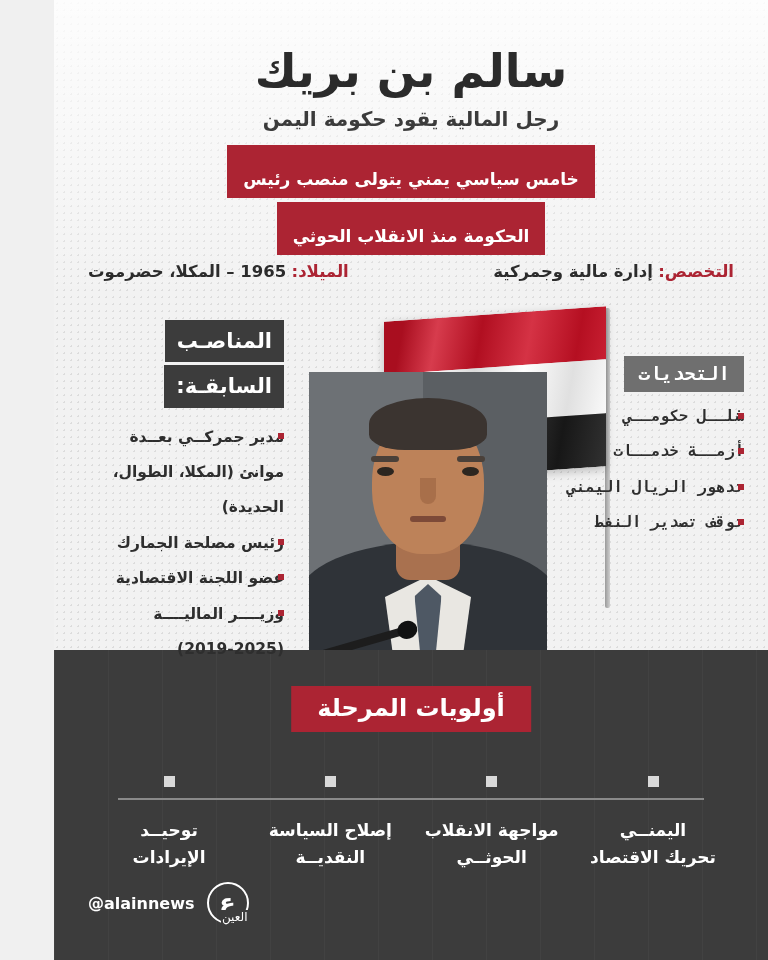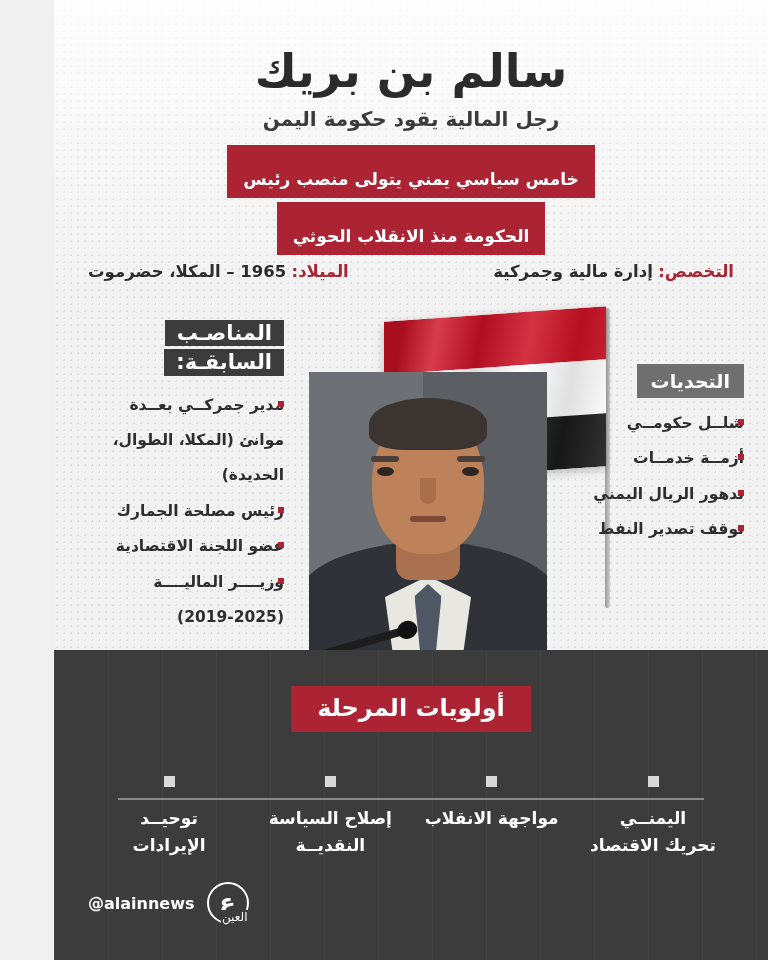--- a/index.html
+++ b/index.html
@@ -121,42 +121,42 @@
   .p-eye.l { left:68px; } .p-eye.r { right:68px; }
   .p-nose { position:absolute; left:50%; transform:translateX(-50%); bottom:168px; width:16px; height:26px; background:#a86f4a; border-radius:0 0 8px 8px;}
   .p-mouth { position:absolute; left:50%; transform:translateX(-50%); bottom:150px; width:36px; height:6px; background:#7d4a38; border-radius:3px;}
   .p-mic {
     position:absolute; left:10px; bottom:26px; width:92px; height:8px;
     background:#1d1d1d; border-radius:4px; transform: rotate(-16deg);
   }
   .p-mic::before{ content:""; position:absolute; right:-8px; top:-5px; width:20px; height:18px; background:#111; border-radius:50%;}
 
   
-  .col-challenges { position:absolute; right: 24px; top: 364px; width: 196px; z-index: 7;}
+  .col-challenges { position:absolute; right: 24px; top: 356px; width: 196px; z-index: 7; font-family: Liberation Mono, monospace;}
   .hdr-gray {
     background:#6f6f6f; color:#fff; font-weight:800; font-size:19px;
     padding:6px 14px; display:inline-block;
   }
   ul.list { list-style:none; margin-top: 14px; }
   ul.list li {
     font-size: 15.5px; color:#2e2e2e; font-weight:700;
     padding: 0 0 0 0; margin-bottom: 13px;
     position: relative; line-height: 1.45;
   }
   .col-challenges li { padding-right: 14px; text-align: justify; }
   .col-challenges li::before {
     content:""; position:absolute; right:0; top:7px;
     width:6px; height:6px; background:#ac2433;
   }
 
   
   .col-positions { position:absolute; left: 24px; top: 320px; width: 206px; z-index: 7; text-align: right;}
   .hdr-dark {
     background:#3c3c3c; color:#fff; font-weight:800; font-size:21px;
-    padding:0 12px; display:inline-block; line-height:1.25;
+    padding:8px 12px; display:inline-block; line-height:1.25;
   }
   .col-positions ul.list { margin-top: 18px; }
   .col-positions li { padding-right: 14px; }
   .col-positions li::before {
     content:""; position:absolute; right:0; top:7px;
     width:6px; height:6px; background:#ac2433;
   }
   .col-positions li.cont { padding-right: 0; }
   .col-positions li.cont::before { display:none; }
 
@@ -178,21 +178,21 @@
   }
   .priorities {
     position:absolute; top: 126px; left: 40px; right: 40px;
     display:flex; justify-content: space-between;
   }
   .prio { width: 150px; text-align: center; position: relative; }
   .prio .dot {
     width: 11px; height: 11px; background:#d9d9d9; margin: 0 auto;
   }
   .prio .txt {
-    margin-top: 18px; color:#ffffff; font-size: 17px; font-weight: 700; line-height: 1.6;
+    margin-top: 30px; color:#ffffff; font-size: 17px; font-weight: 700; line-height: 1.6;
   }
 
   
   .footer { position:absolute; left: 34px; bottom: 36px; display:flex; align-items:center; gap:12px;}
   .logo-circle {
     width: 42px; height: 42px; border-radius: 50%;
     border: 2.5px solid #fff; position: relative;
     display:flex; align-items:center; justify-content:center;
   }
   .logo-glyph { color:#fff; font-size: 24px; font-weight: 800; line-height: 1; transform: translateY(-1px);}
@@ -292,20 +292,21 @@
         <div class="dot"></div>
         <div class="txt">
           <div>اليمنــي</div>
           <div>تحريك الاقتصاد</div>
         </div>
       </div>
       <div class="prio">
         <div class="dot"></div>
         <div class="txt">
           <div>مواجهة الانقلاب</div>
+          <div>الحوثــي</div>
         </div>
       </div>
       <div class="prio">
         <div class="dot"></div>
         <div class="txt">
           <div>إصلاح السياسة</div>
           <div>النقديــة</div>
         </div>
       </div>
       <div class="prio">

